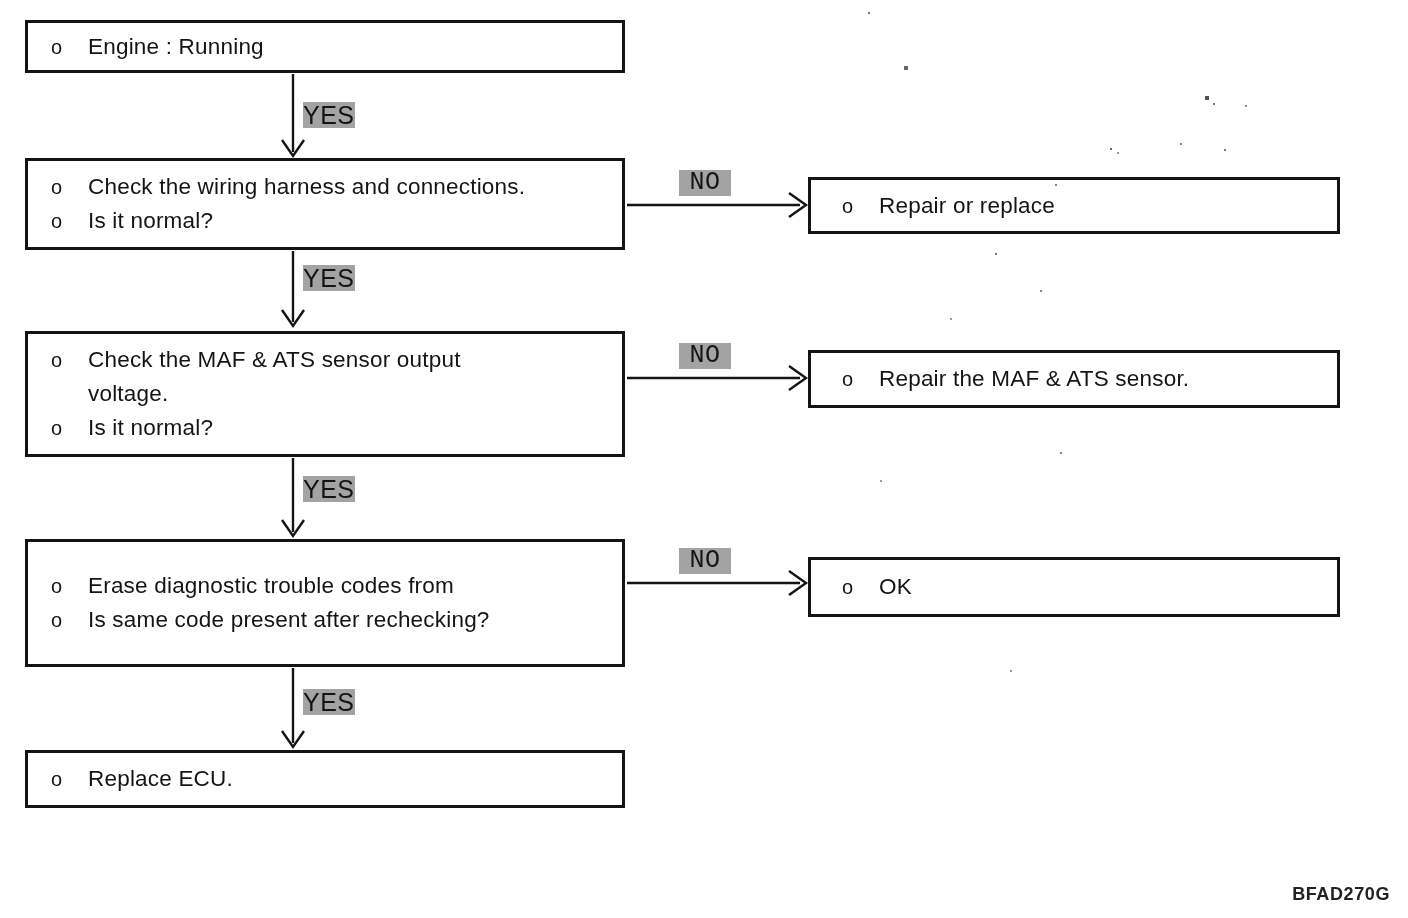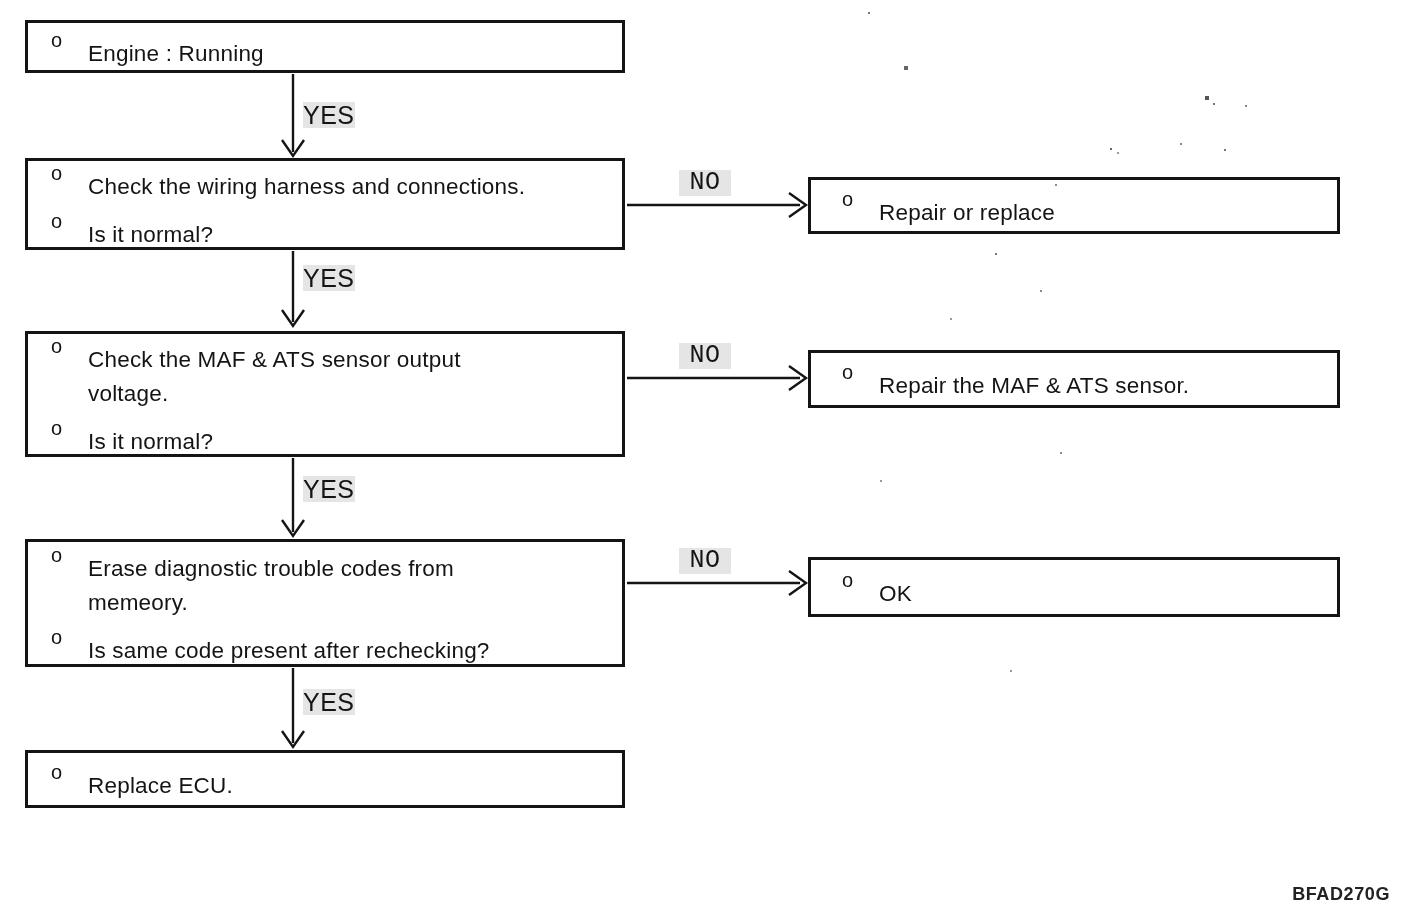--- a/index.html
+++ b/index.html
@@ -20,27 +20,27 @@
     flex-direction:column;
     justify-content:center;
   }
   .box.left  { left:25px;  width:600px; padding-left:23px; padding-right:8px; }
   .box.right { left:808px; width:532px; padding-left:31px; padding-right:8px; }
   .item { display:flex; align-items:flex-start; }
   .bullet {
     flex:none; width:37px;
     font-size:20px; line-height:34px;
   }
-  .itext { font-size:22.5px; line-height:34px; letter-spacing:0.2px;margin-top:14px; }
+  .itext { font-size:22.5px; line-height:34px; letter-spacing:0.2px; }
   .flow-label {
     position:absolute;
     font-size:25px; line-height:26px;
     letter-spacing:0.5px;
     color:#141414;
-    background:#e5e5e5;
+    background:#a3a3a3;
   }
   .no-label { width:52px; text-align:center;font-family:Liberation Mono, monospace; }
   .arrows { position:absolute; left:0; top:0; pointer-events:none; }
   .figure-code {
     position:absolute;
     right:18px; top:884px;
     font-size:18px; font-weight:bold;
     letter-spacing:0.6px;
     color:#222222;
   }
@@ -140,21 +140,20 @@
         <div>Is it normal?</div>
       </span>
     </div>
   </div>
 
   <div class="box left" style="top:539px; height:128px;">
     <div class="item">
       <span class="bullet">o</span>
       <span class="itext">
         <div>Erase diagnostic trouble codes from</div>
-        <div>memeory.</div>
       </span>
     </div>
     <div class="item">
       <span class="bullet">o</span>
       <span class="itext">
         <div>Is same code present after rechecking?</div>
       </span>
     </div>
   </div>
 

